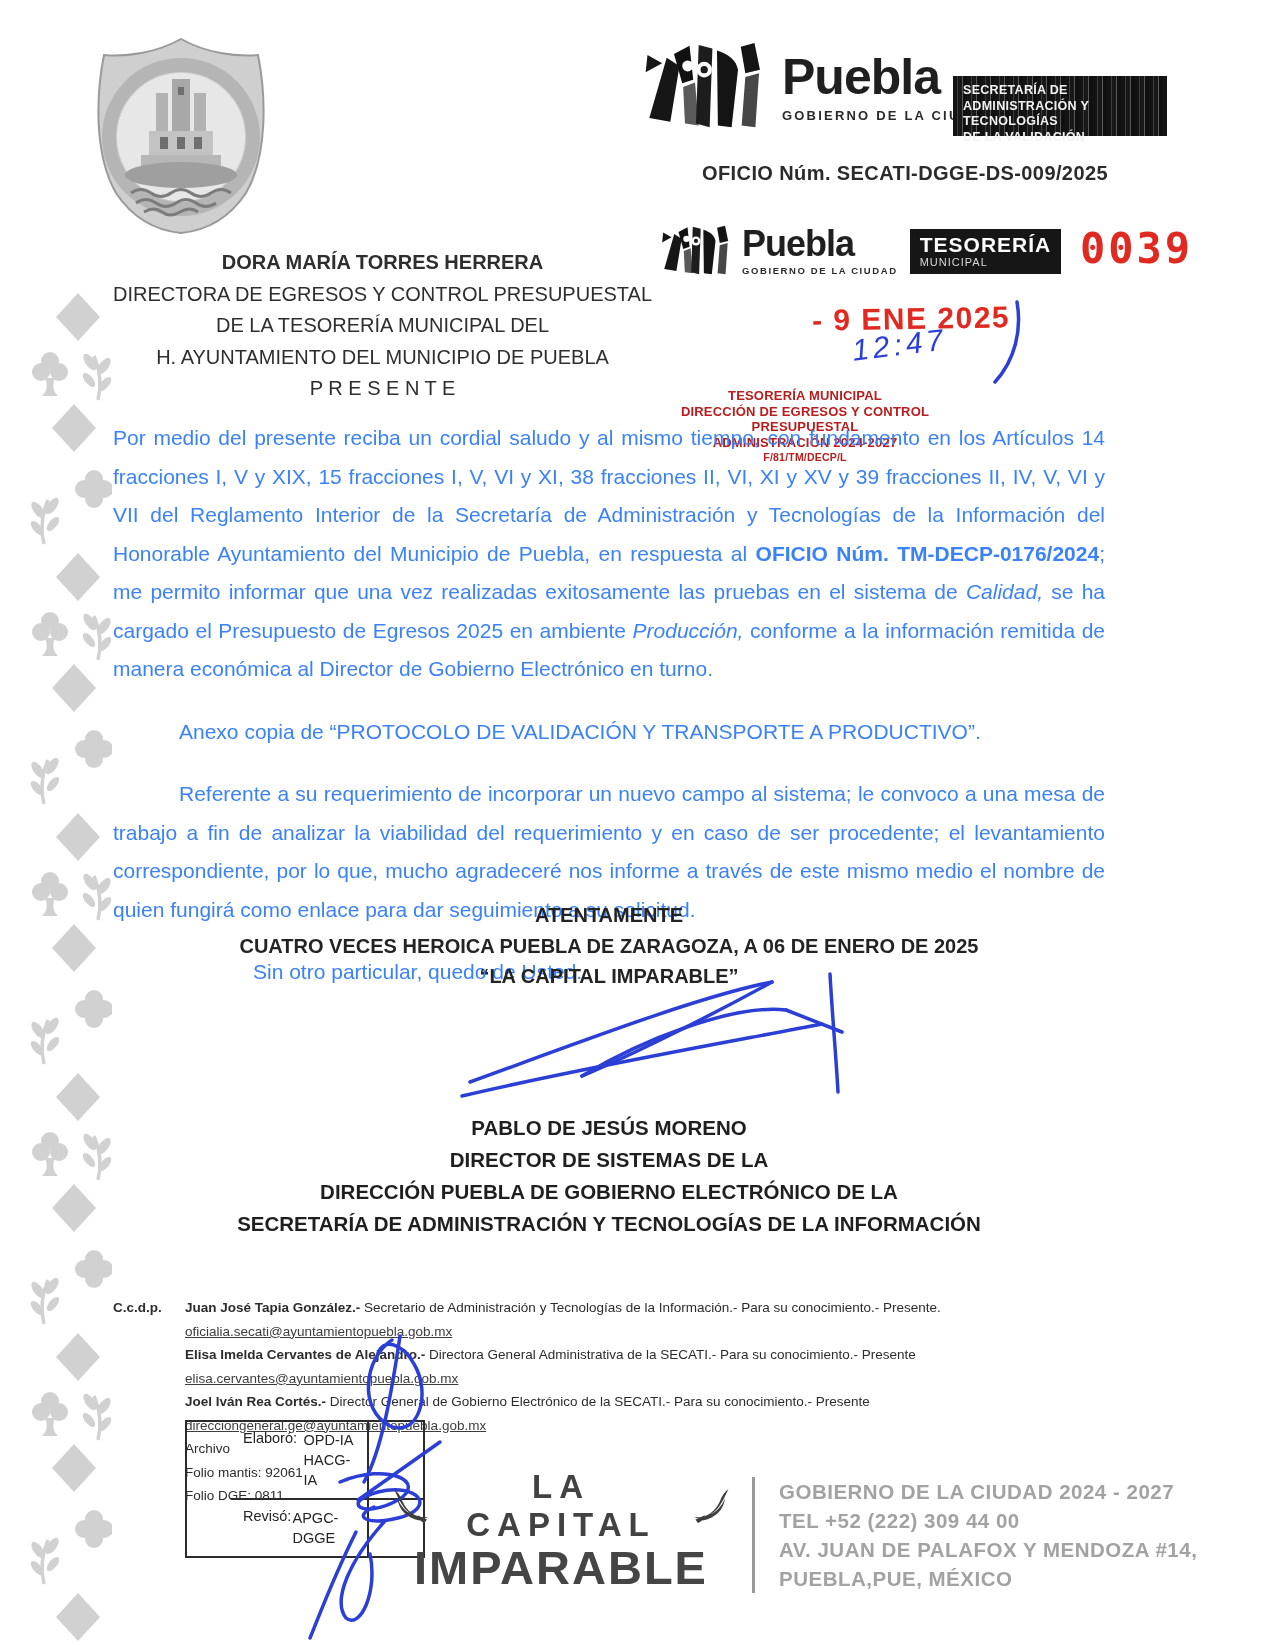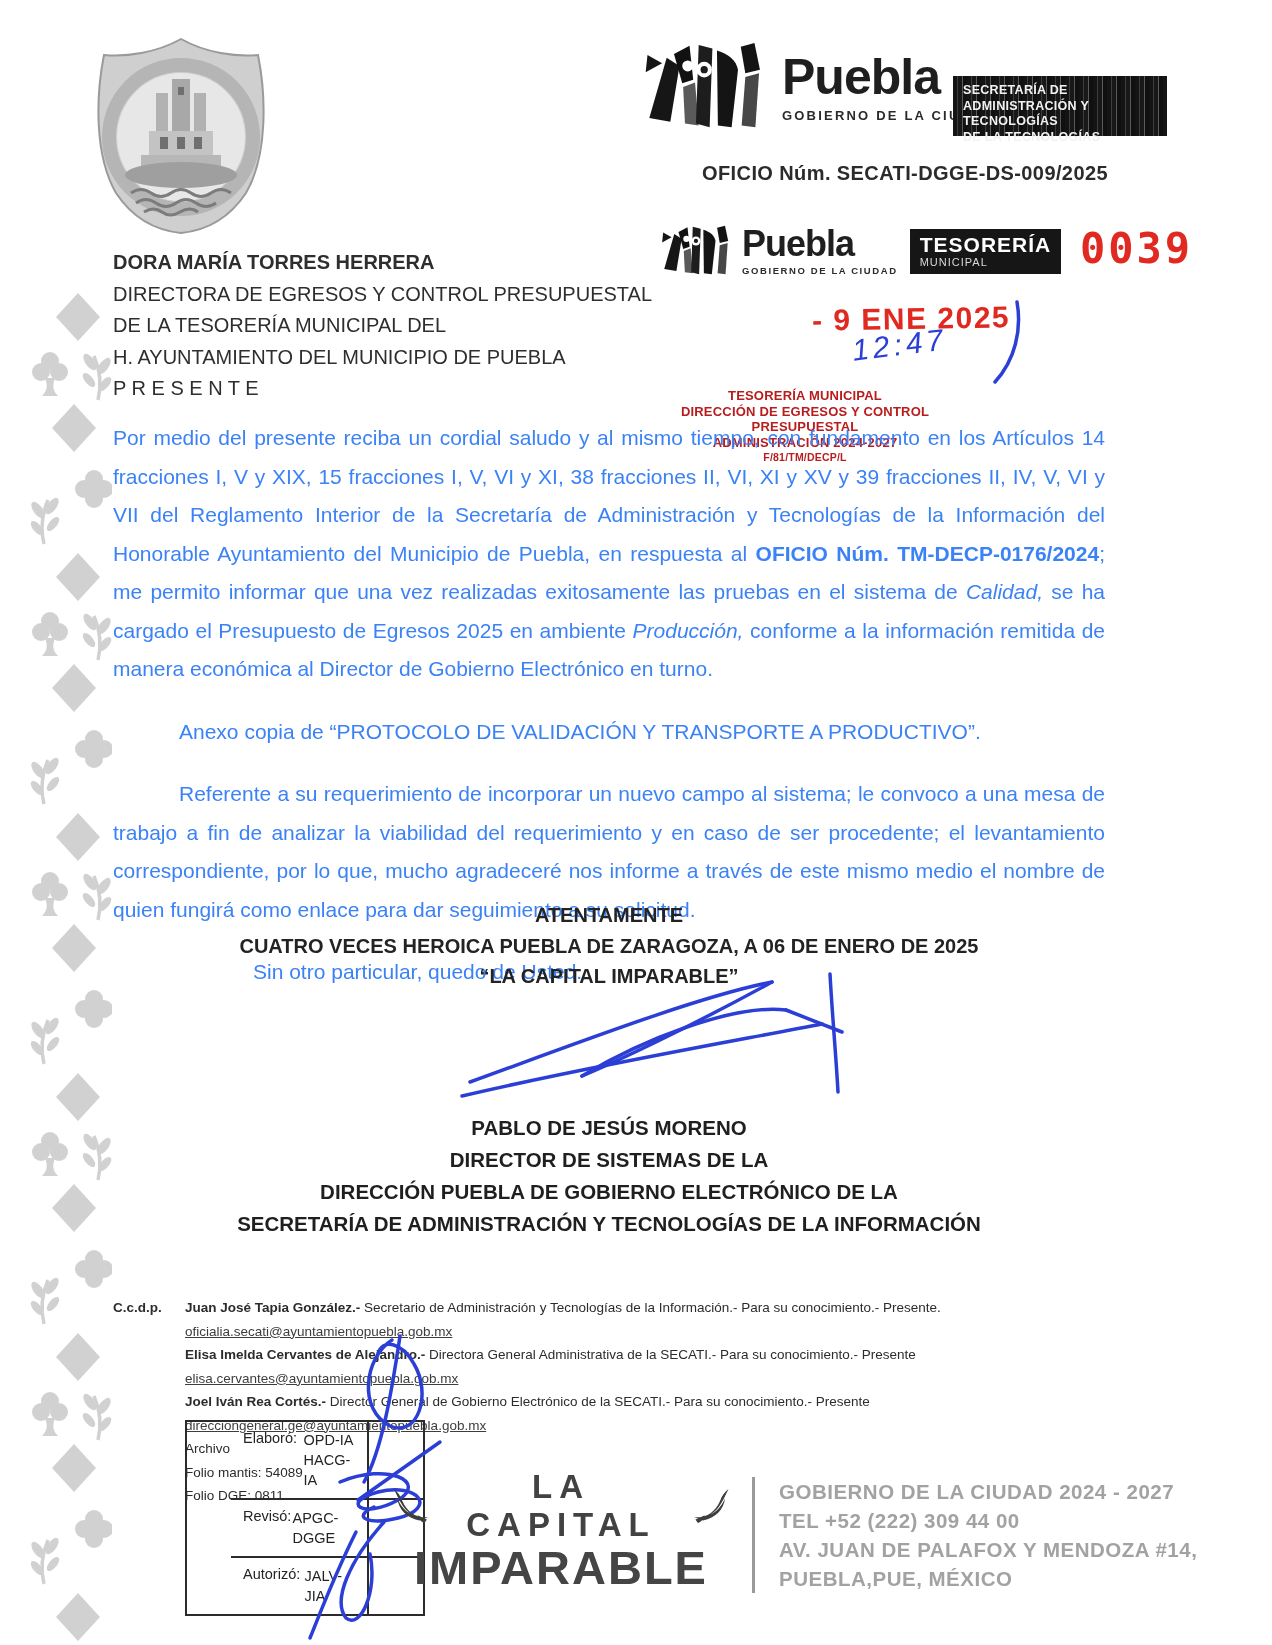--- a/index.html
+++ b/index.html
@@ -22,21 +22,21 @@
     position:absolute;left:953px;top:76px;width:214px;height:60px;
     background:repeating-linear-gradient(90deg,#141414 0 4px,#3d3d3d 4px 5px,#181818 5px 9px,#5a5a5a 9px 10px,#101010 10px 14px);
     color:#f2f2f2;font-weight:bold;font-size:12.5px;line-height:15.5px;
     padding:7px 10px;box-sizing:border-box;letter-spacing:.3px;
   }
   .oficio-line{
     position:absolute;left:690px;top:162px;width:430px;text-align:center;
     font-weight:bold;font-size:20px;color:#2b2b2b;letter-spacing:.4px;
   }
   
-  .recipient{position:absolute;left:113px;top:247px;font-size:20px;line-height:31.5px;color:#2e2e2e;}
+  .recipient{position:absolute;left:113px;top:247px;font-size:20px;line-height:31.5px;color:#2e2e2e;text-align:center;}
   .recipient .bold{font-weight:bold;}
   
   .stamp-logo{position:absolute;left:660px;top:222px;display:flex;align-items:center;gap:8px;}
   .brand-word.small{font-size:36px;}
   .brand-tag.small{font-size:9.5px;margin-top:3px;letter-spacing:1.6px;}
   .tes-box{background:#161616;color:#fff;padding:5px 10px 6px 10px;margin-left:4px;}
   .tes-box .l1{font-weight:bold;font-size:21px;letter-spacing:1px;line-height:22px;}
   .tes-box .l2{font-size:11px;letter-spacing:1px;color:#d8d8d8;line-height:12px;}
   .folio-red{
     position:absolute;left:1080px;top:224px;color:#e02a21;
@@ -185,21 +185,21 @@
         <use href="#brush"></use>
       </svg>
     <div>
       <div class="brand-word big">Puebla</div>
       <div class="brand-tag big">GOBIERNO DE LA CIUDAD</div>
     </div>
   </div>
   <div class="badge">
     <div>SECRETARÍA DE</div>
     <div>ADMINISTRACIÓN Y TECNOLOGÍAS</div>
-    <div>DE LA TECNOLOGÍAS</div>
+    <div>DE LA VALIDACIÓN</div>
   </div>
 
   <div class="oficio-line">OFICIO Núm. SECATI-DGGE-DS-009/2025</div>
 
   <div class="recipient">
     <div class="bold">DORA MARÍA TORRES HERRERA</div>
     <div>DIRECTORA DE EGRESOS Y CONTROL PRESUPUESTAL</div>
     <div>DE LA TESORERÍA MUNICIPAL DEL</div>
     <div>H. AYUNTAMIENTO DEL MUNICIPIO DE PUEBLA</div>
     <div>P R E S E N T E</div>
@@ -267,21 +267,21 @@
     <div>SECRETARÍA DE ADMINISTRACIÓN Y TECNOLOGÍAS DE LA INFORMACIÓN</div>
   </div>
 
   <div class="ccdp">
     <span class="ccdp-label">C.c.d.p.</span>
     <div class="ccdp-entries">
       <div><span class="nm">Juan José Tapia González.-</span><span> Secretario de Administración y Tecnologías de la Información.- Para su conocimiento.- Presente. </span><span class="em">oficialia.secati@ayuntamientopuebla.gob.mx</span></div>
       <div><span class="nm">Elisa Imelda Cervantes de Alejandro.-</span><span> Directora General Administrativa de la SECATI.- Para su conocimiento.- Presente </span><span class="em">elisa.cervantes@ayuntamientopuebla.gob.mx</span></div>
       <div><span class="nm">Joel Iván Rea Cortés.-</span><span> Director General de Gobierno Electrónico de la SECATI.- Para su conocimiento.- Presente </span><span class="em">direcciongeneral.ge@ayuntamientopuebla.gob.mx</span></div>
       <div>Archivo</div>
-      <div>Folio mantis: 54089</div>
+      <div>Folio mantis: 92061</div>
       <div>Folio DGE: 0811</div>
     </div>
   </div>
 
   <div class="approval">
     <div class="ap-row">
       <div class="ap-left">
         <span class="lab">Elaboró:</span>
         <span class="vals">
           <span>OPD-IA</span><br>
@@ -290,27 +290,20 @@
       </div>
       <div class="ap-right"></div>
     </div>
     <div class="ap-row">
       <div class="ap-left">
         <span class="lab">Revisó:</span>
         <span class="vals">APGC-DGGE</span>
       </div>
       <div class="ap-right"></div>
     </div>
-    <div class="ap-row">
-      <div class="ap-left">
-        <span class="lab">Autorizó:</span>
-        <span class="vals">JALV-JIA</span>
-      </div>
-      <div class="ap-right"></div>
-    </div>
   </div>
 
   <div class="signature-table">
     <svg width="210" height="312">
       <g stroke="#2b3fd6" stroke-width="3.5" fill="none" stroke-linecap="round">
         <path d="M112,8 C84,26 78,78 110,94 C138,106 152,62 134,32 C122,10 102,6 98,22"></path>
         <path d="M120,4 C112,58 102,118 84,150"></path>
         <path d="M160,110 L78,168"></path>
         <path d="M60,150 C108,130 148,150 118,168 C82,188 60,170 98,160 C138,150 158,176 118,186 C90,193 70,186 94,175"></path>
         <path d="M104,190 C70,228 52,268 66,286 C80,298 98,260 90,222"></path>

